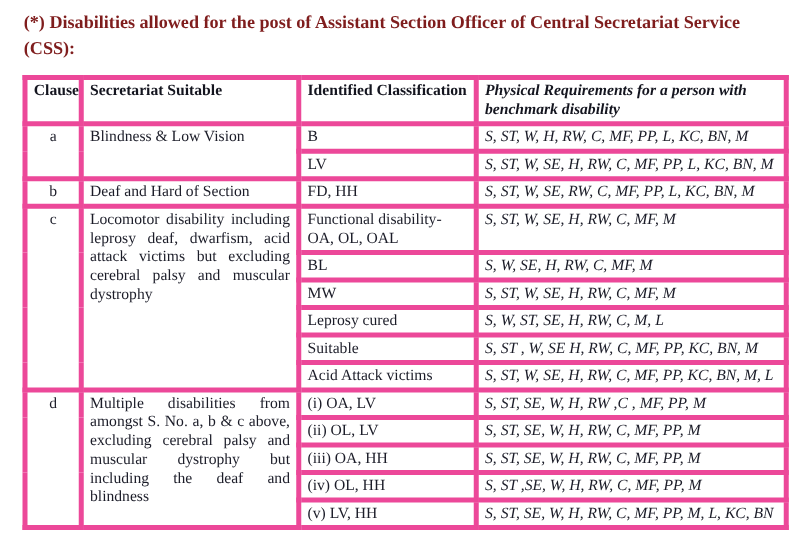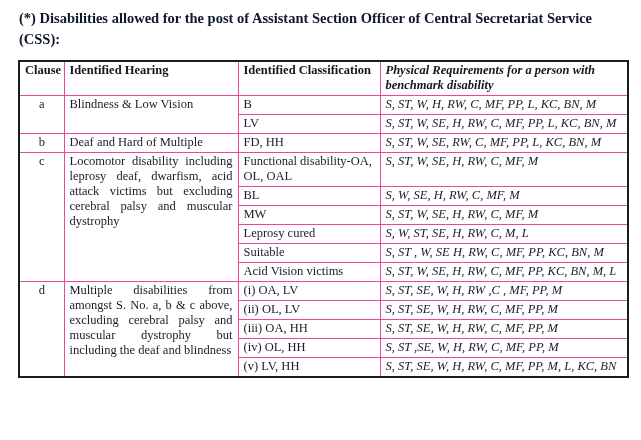--- a/index.html
+++ b/index.html
@@ -17,41 +17,41 @@
     color: #1b1c28;
   }
   .title {
     position: absolute;
     left: 19px;
     top: 8px;
     width: 606px;
     font-size: 14.5px;
     line-height: 21px;
     font-weight: bold;
-    color: #0f172a;
+    color: #7f1d1d;
     text-align: left;
   }
   table.doc-table {
     position: absolute;
     left: 18px;
     top: 60px;
     width: 609px;
     border-collapse: collapse;
     table-layout: fixed;
     border: 2px solid #1a1a20;
     font-size: 12.5px;
     line-height: 15px;
     color: #1b1c28;
   }
   table.doc-table col.c1 { width: 45px; }
   table.doc-table col.c2 { width: 174px; }
   table.doc-table col.c3 { width: 142px; }
   table.doc-table col.c4 { width: 248px; }
   table.doc-table th, table.doc-table td {
-    border: 1px solid #ec4899;
+    border: 4px solid #ec4899;
     padding: 1px 5px 2px 5px;
     vertical-align: top;
     overflow: hidden;
   }
   table.doc-table th {
     font-weight: bold;
     text-align: left;
     color: #14151f;
   }
   th.col-req, td.col-req { text-align: justify; font-style: italic; }
@@ -67,39 +67,39 @@
   <table class="doc-table">
     <colgroup>
       <col class="c1">
         <col class="c2">
         <col class="c3">
         <col class="c4">
     </colgroup>
     <thead>
       <tr>
           <th class="col-clause">Clause</th>
-          <th class="col-identified">Identified Hearing</th>
+          <th class="col-identified">Secretariat Suitable</th>
           <th class="col-class">Identified Classification</th>
           <th class="col-req">Physical Requirements for a person with benchmark disability</th>
         </tr>
     </thead>
     <tbody>
         <tr>
           <td class="col-clause" rowspan="2">a</td>
           <td class="col-identified" rowspan="2">Blindness &amp; Low Vision</td>
           <td class="col-class">B</td>
           <td class="col-req">S, ST, W, H, RW, C, MF, PP, L, KC, BN, M</td>
         </tr>
         <tr>
           <td class="col-class">LV</td>
           <td class="col-req">S, ST, W, SE, H, RW, C, MF, PP, L, KC, BN, M</td>
         </tr>
         <tr>
           <td class="col-clause" rowspan="1">b</td>
-          <td class="col-identified" rowspan="1">Deaf and Hard of Multiple</td>
+          <td class="col-identified" rowspan="1">Deaf and Hard of Section</td>
           <td class="col-class">FD, HH</td>
           <td class="col-req">S, ST, W, SE, RW, C, MF, PP, L, KC, BN, M</td>
         </tr>
         <tr>
           <td class="col-clause" rowspan="6">c</td>
           <td class="col-identified" rowspan="6">Locomotor disability including leprosy deaf, dwarfism, acid attack victims but excluding cerebral palsy and muscular dystrophy</td>
           <td class="col-class">Functional disability-OA, OL, OAL</td>
           <td class="col-req">S, ST, W, SE, H, RW, C, MF, M</td>
         </tr>
         <tr>
@@ -112,21 +112,21 @@
         </tr>
         <tr>
           <td class="col-class">Leprosy cured</td>
           <td class="col-req">S, W, ST, SE, H, RW, C, M, L</td>
         </tr>
         <tr>
           <td class="col-class">Suitable</td>
           <td class="col-req">S, ST , W, SE H, RW, C, MF, PP, KC, BN, M</td>
         </tr>
         <tr>
-          <td class="col-class">Acid Vision victims</td>
+          <td class="col-class">Acid Attack victims</td>
           <td class="col-req">S, ST, W, SE, H, RW, C, MF, PP, KC, BN, M, L</td>
         </tr>
         <tr>
           <td class="col-clause" rowspan="5">d</td>
           <td class="col-identified" rowspan="5">Multiple disabilities from amongst S. No. a, b &amp; c above, excluding cerebral palsy and muscular dystrophy but including the deaf and blindness</td>
           <td class="col-class">(i) OA, LV</td>
           <td class="col-req">S, ST, SE, W, H, RW ,C , MF, PP, M</td>
         </tr>
         <tr>
           <td class="col-class">(ii) OL, LV</td>

